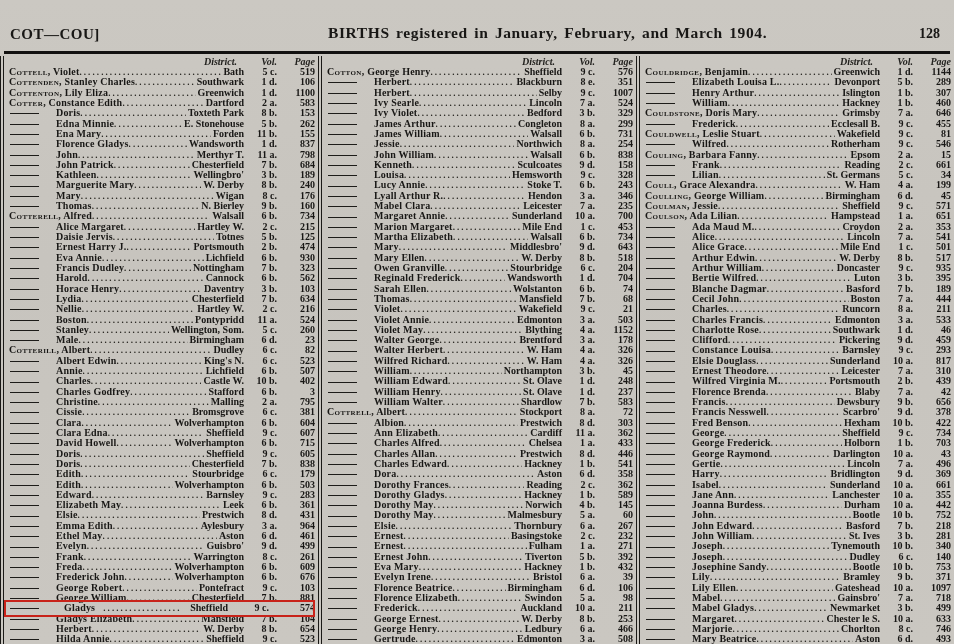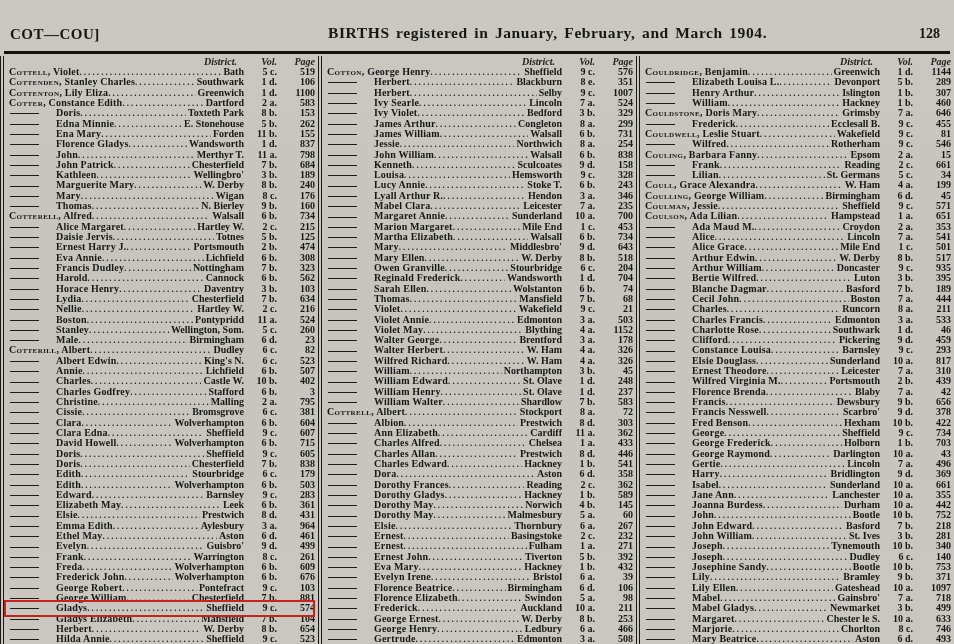--- a/index.html
+++ b/index.html
@@ -31,21 +31,21 @@
   .sc{font-variant:small-caps;letter-spacing:.4px;text-align:right;}
   .leader{flex:1 1 4px;min-width:4px;overflow:hidden;height:10.32px;color:#26241f;}
   .leader::before{content:"..........................................................................";
                   letter-spacing:2.1px;font-size:9px;}
   .dist{flex:0 0 auto;padding-left:2px;}
   .vol{flex:0 0 31px;text-align:right;padding-left:2px;}
   .pg{flex:0 0 38px;text-align:right;}
   
   .red-box{position:absolute;left:-5px;right:0px;top:-3.5px;bottom:-3.5px;
            border:2.6px solid #c8231a;z-index:5;pointer-events:none;}
-  .row.hl{z-index:4;}
+  .row.hl{z-index:4;gap:8px;}
 </style>
 </head>
 <body>
 
 <div class="sheet">
   <div class="page-header">
     <span class="h-left">COT—COU]</span>
     <span class="h-title">BIRTHS registered in January, February, and March 1904.</span>
     <span class="h-num">128</span>
   </div>
@@ -196,21 +196,21 @@
           <span class="dist">Portsmouth</span>
           <span class="vol">2 b.</span>
           <span class="pg">474</span>
         </div>
         <div class="row">
           <span class="dash"></span>
           <span class="nm">Eva Annie</span>
           <span class="leader"></span>
           <span class="dist">Lichfield</span>
           <span class="vol">6 b.</span>
-          <span class="pg">308</span>
+          <span class="pg">930</span>
         </div>
         <div class="row">
           <span class="dash"></span>
           <span class="nm">Francis Dudley</span>
           <span class="leader"></span>
           <span class="dist">Nottingham</span>
           <span class="vol">7 b.</span>
           <span class="pg">323</span>
         </div>
         <div class="row">

